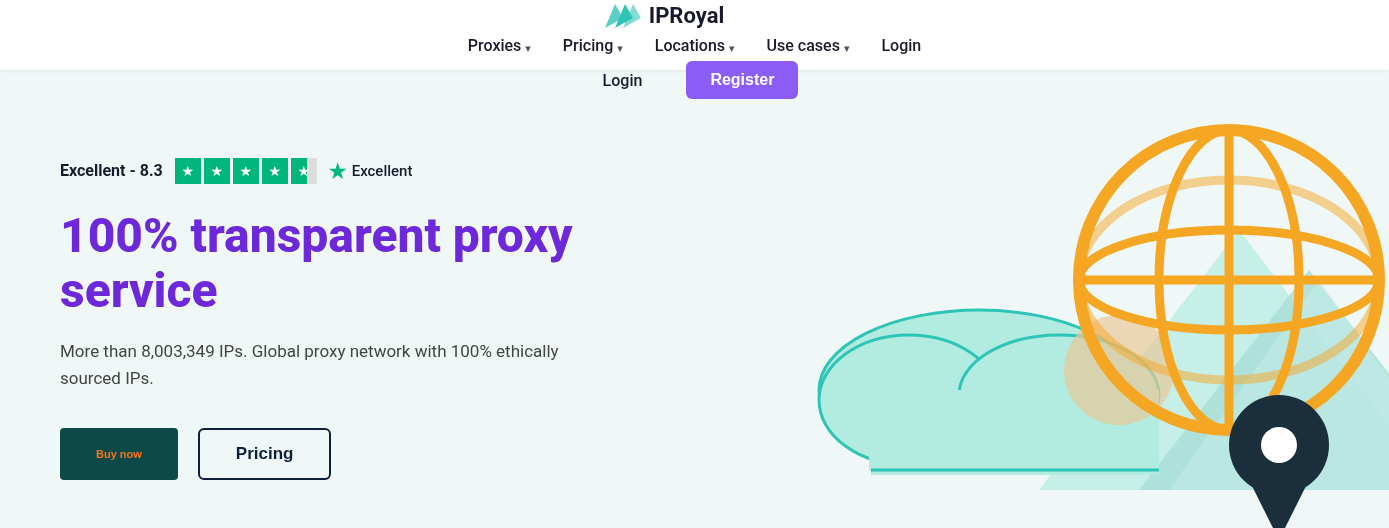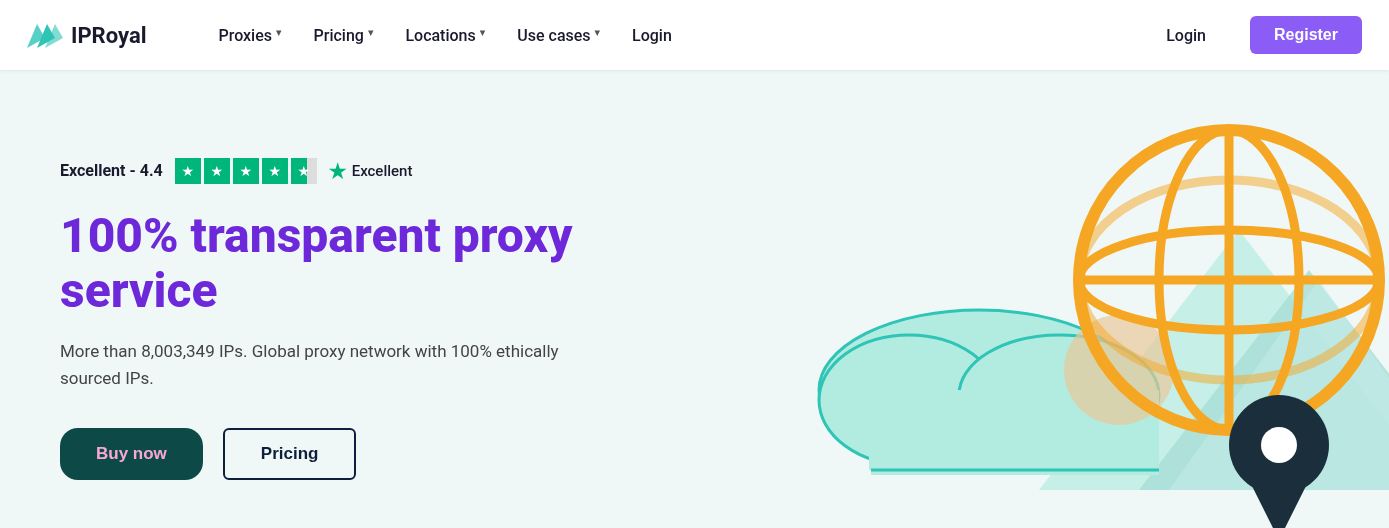--- a/index.html
+++ b/index.html
@@ -10,22 +10,23 @@
       height: 528px;
       overflow: hidden;
     }
 
     
     header {
       background: #ffffff;
       height: 70px;
       display: flex;
       align-items: center;
-      padding: 0 27px;
+      padding: 0 40px;
       box-shadow: 0 1px 3px rgba(0,0,0,0.08);
+      flex-direction: column;
     }
     .logo-area {
       display: flex;
       align-items: center;
       gap: 8px;
       margin-right: 60px;
       text-decoration: none;
     }
     .logo-icon {
       width: 36px;
@@ -37,21 +38,21 @@
       color: #1a1a2e;
     }
     nav {
       display: flex;
       align-items: center;
       gap: 8px;
       flex: 1;
     }
     .nav-item {
       display: flex;
-      align-items: flex-start;
+      align-items: flex-end;
       gap: 4px;
       padding: 6px 12px;
       font-size: 16px;
       font-weight: 500;
       color: #1a1a2e;
       cursor: pointer;
       border-radius: 4px;
       user-select: none;
     }
     .chevron {
@@ -147,25 +148,25 @@
       line-height: 1.6;
       margin-bottom: 36px;
       max-width: 520px;
     }
     .hero-buttons {
       display: flex;
       gap: 20px;
     }
     .btn-primary {
       background: #0d4a47;
-      color: #f9a8d4;
-      font-size: 17px;
+      color: #f97316;
+      font-size: 11px;
       font-weight: 600;
       padding: 14px 36px;
-      border-radius: 18px;
+      border-radius: 4px;
       cursor: pointer;
       border: none;
     }
     .btn-secondary {
       background: transparent;
       color: #0d1f3c;
       font-size: 17px;
       font-weight: 600;
       padding: 14px 36px;
       border-radius: 6px;
@@ -218,21 +219,21 @@
   <div class="nav-right">
     <span class="login-btn">Login</span>
     <button class="register-btn">Register</button>
   </div>
 </header>
 
 <section class="hero">
   <div class="hero-content">
 
     <div class="trustpilot-row">
-      <span class="trustpilot-label">Excellent - 4.4</span>
+      <span class="trustpilot-label">Excellent - 8.3</span>
       <div class="stars">
         <div class="star">★</div>
         <div class="star">★</div>
         <div class="star">★</div>
         <div class="star">★</div>
         <div class="star star-half">★</div>
       </div>
       <div class="trustpilot-logo">
         <span class="trustpilot-t">★</span>
         <span>Excellent</span>

